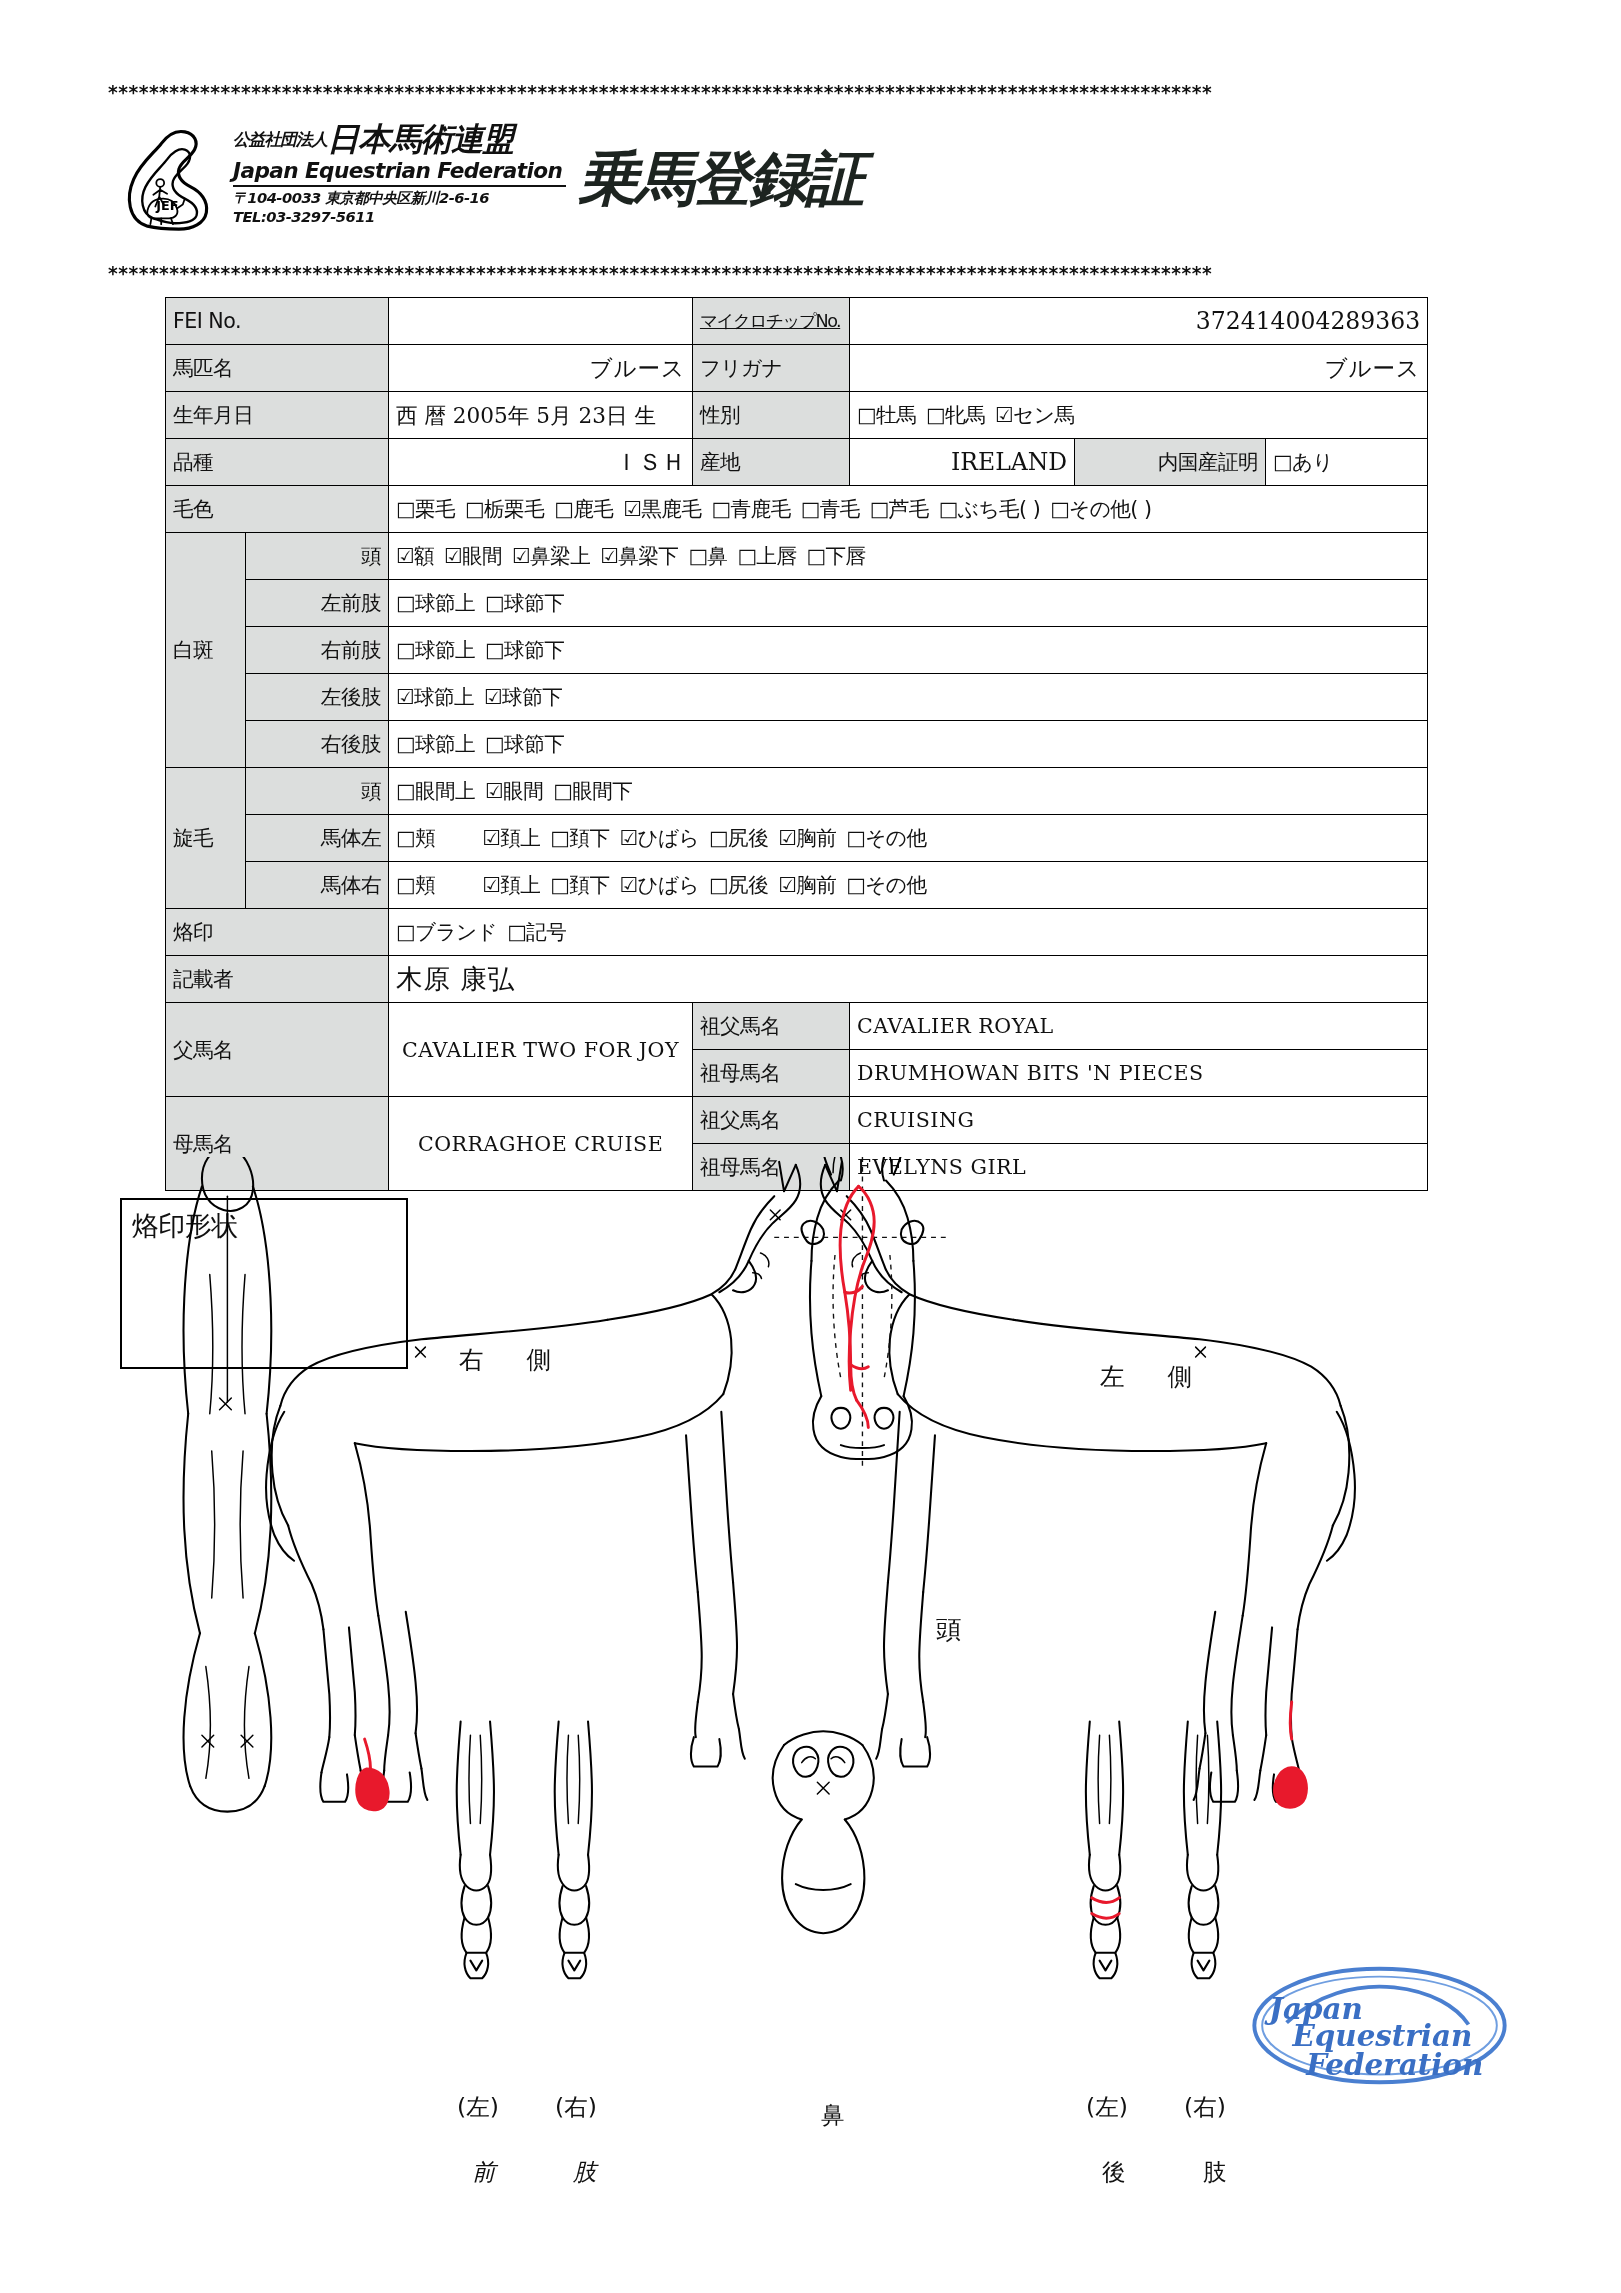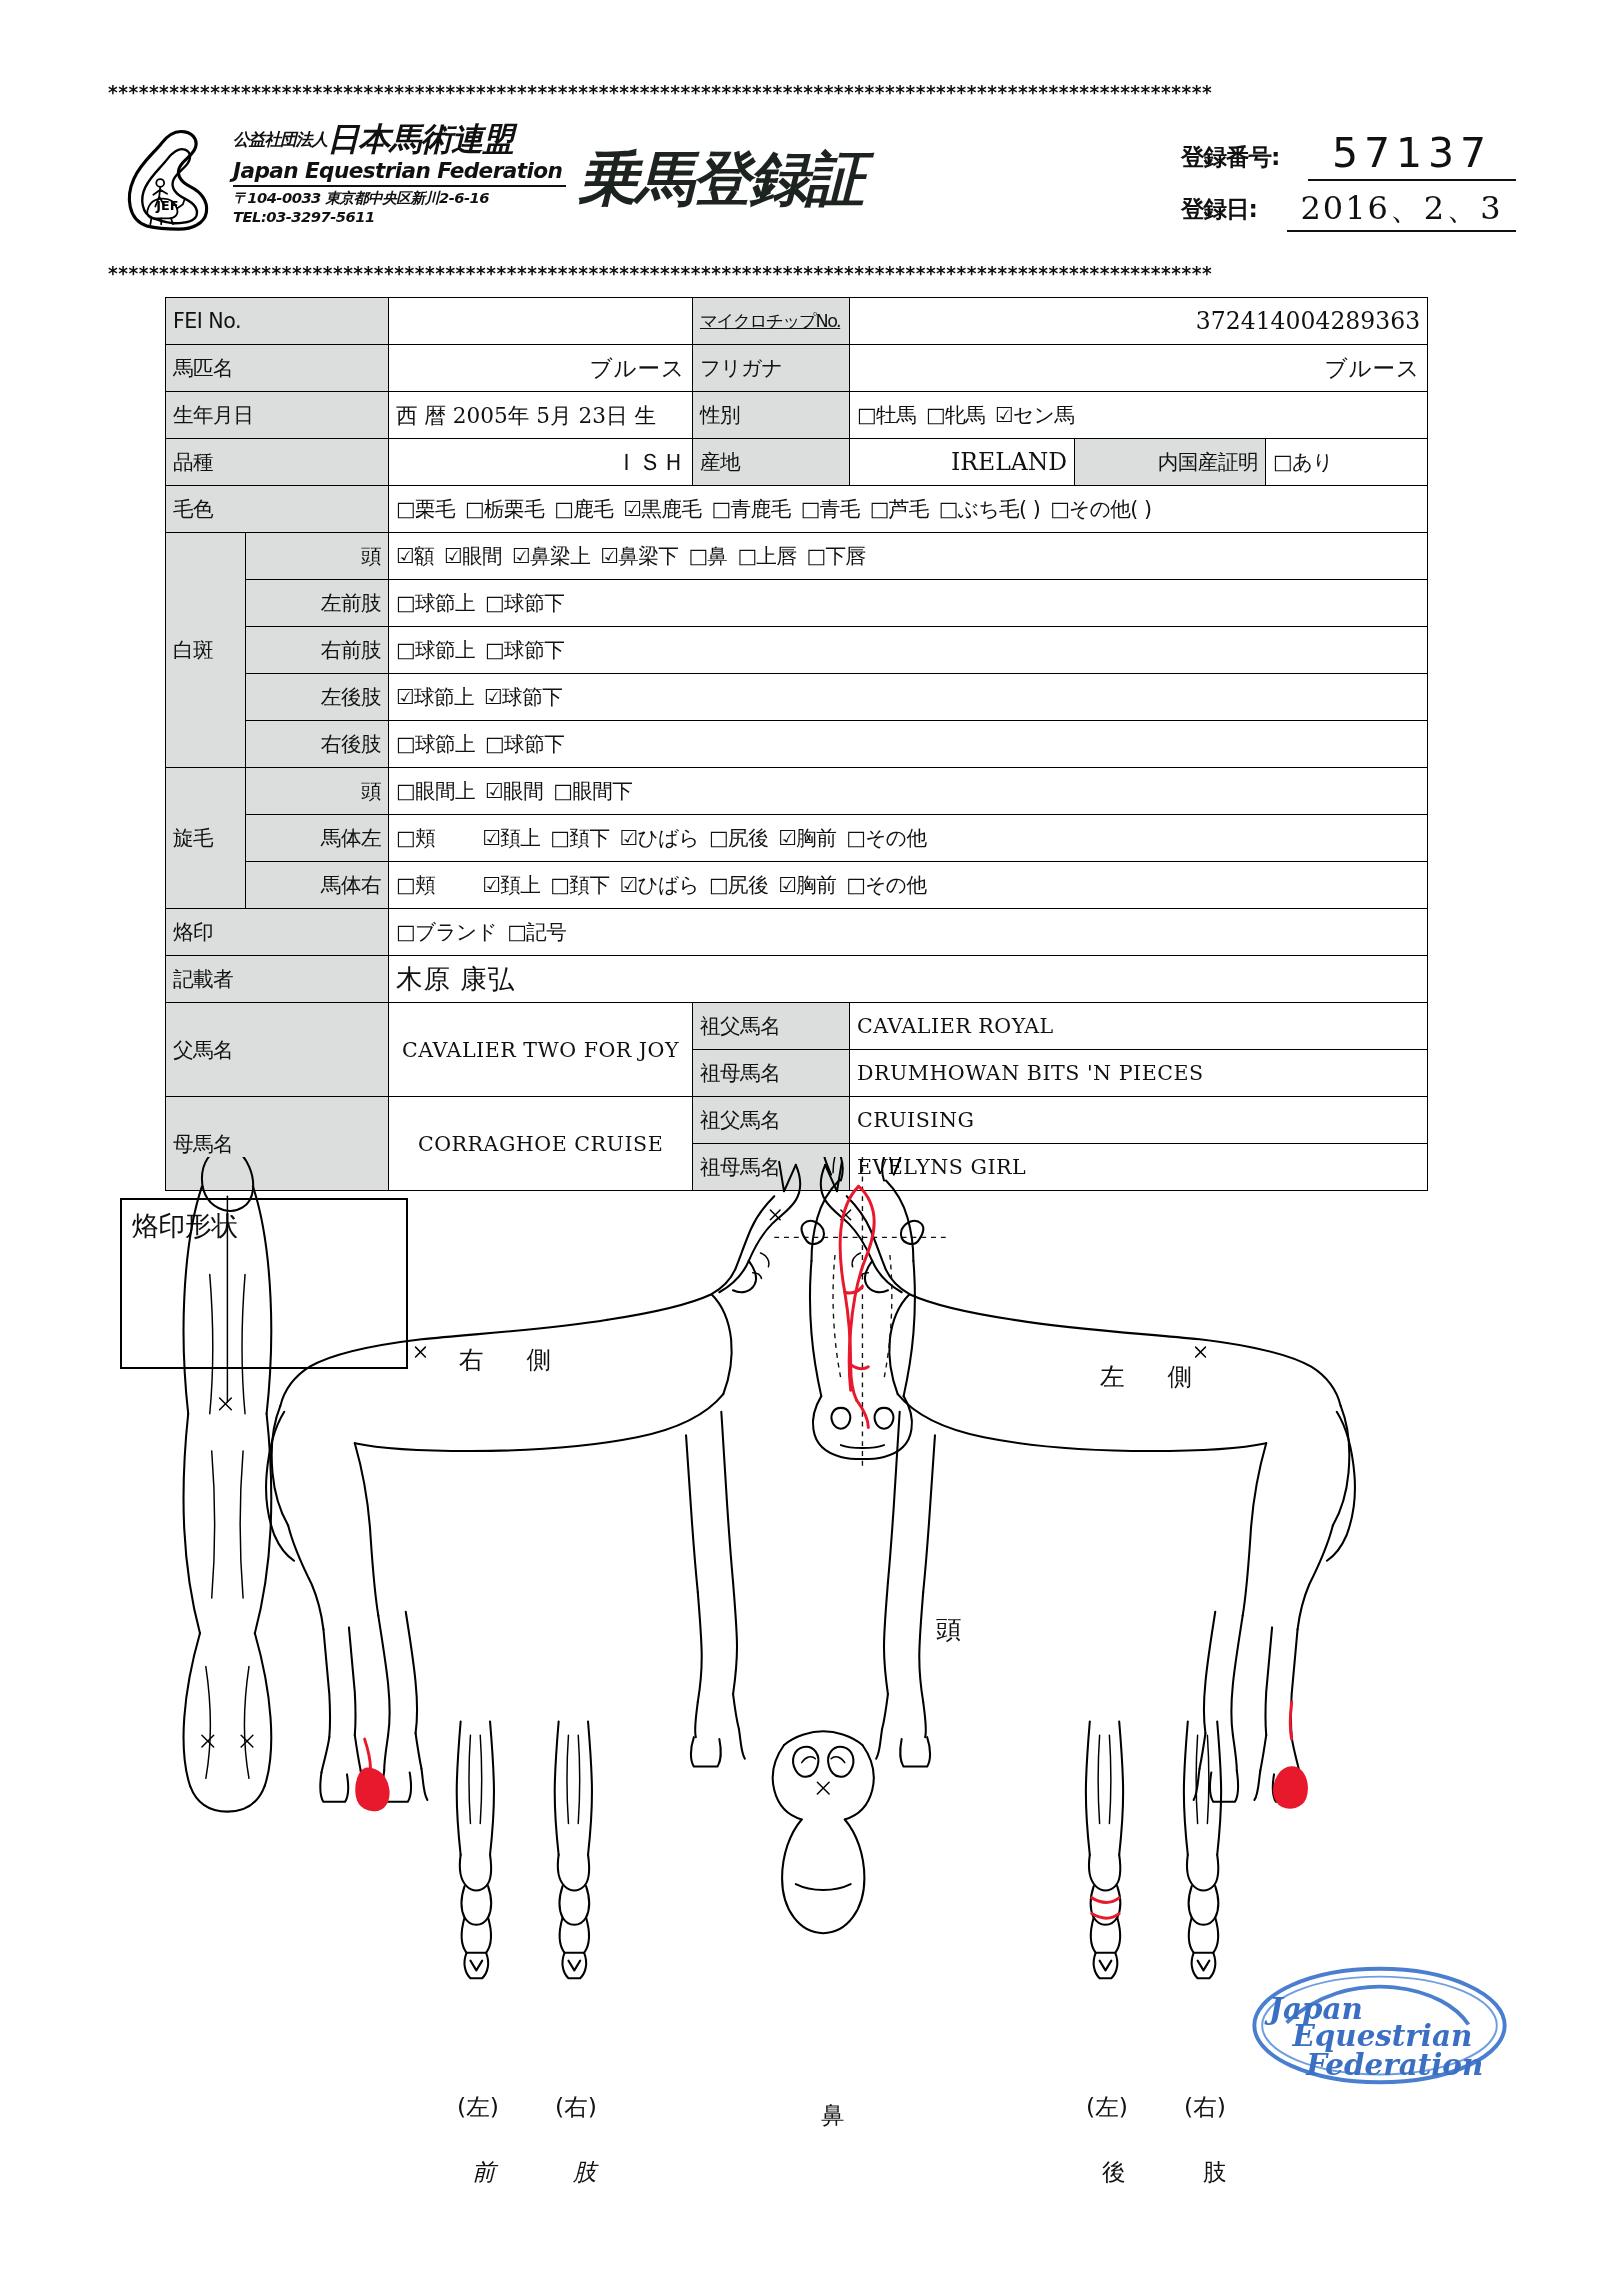--- a/index.html
+++ b/index.html
@@ -299,30 +299,20 @@
         <span class="small">公益社団法人</span><span class="big">日本馬術連盟</span>
       </div>
       <div class="org-en">Japan Equestrian Federation</div>
       <div class="org-divider"></div>
       <div class="org-addr">〒104-0033 東京都中央区新川2-6-16</div>
       <div class="org-addr">TEL:03-3297-5611</div>
     </div>
 
     <div id="doc-title">乗馬登録証</div>
 
-    <div id="reg-block">
-      <div class="reg-row" id="reg-row-1">
-        <div class="reg-label">登録番号:</div>
-        <div class="reg-value">57137</div>
-      </div>
-      <div class="reg-row" id="reg-row-2">
-        <div class="reg-label">登録日:</div>
-        <div class="reg-value hand">2016、2、3</div>
-      </div>
-    </div>
   </div>
 
   <div class="star-rule" id="rule-bottom">************************************************************************************************************</div>
 
   <table id="main-table">
     <colgroup>
       <col style="width:80px">
       <col style="width:76px">
       <col style="width:67px">
       <col style="width:304px">

